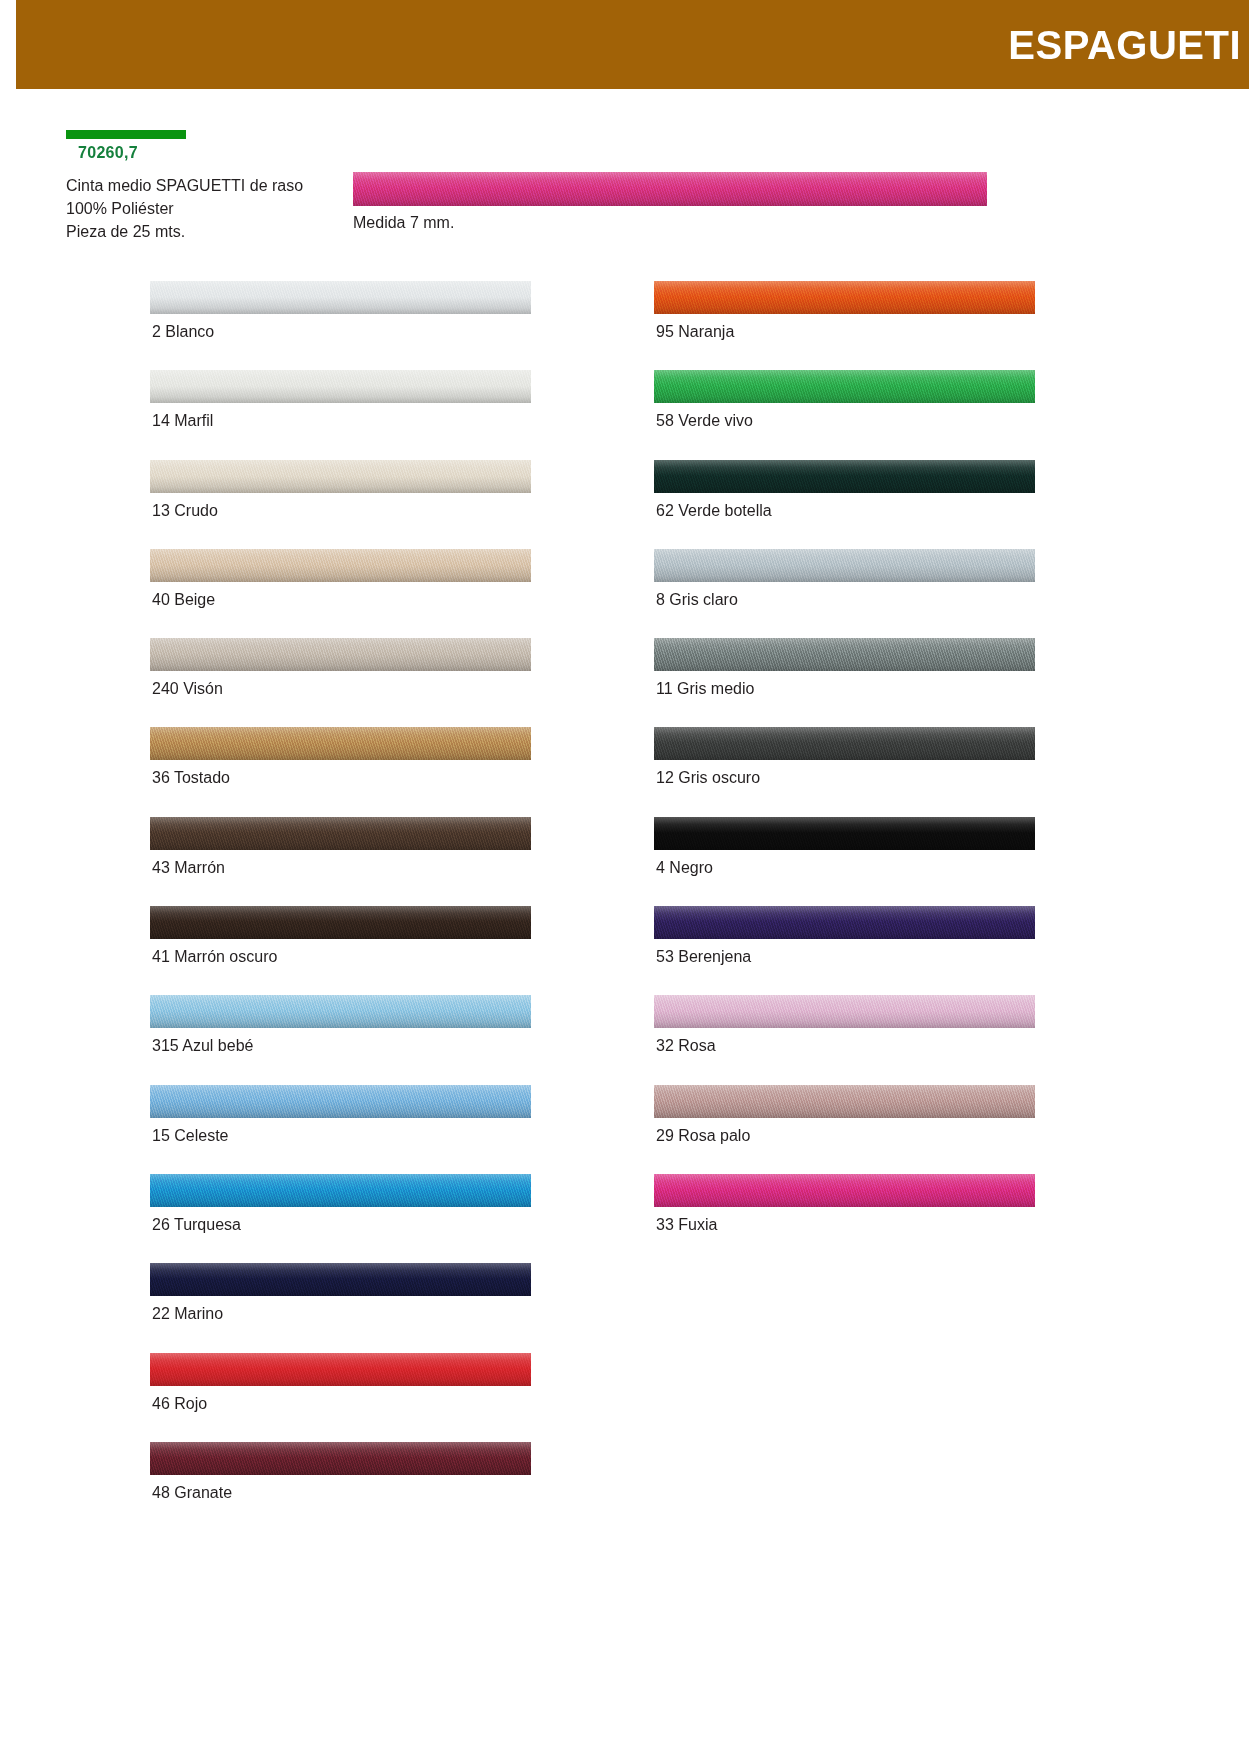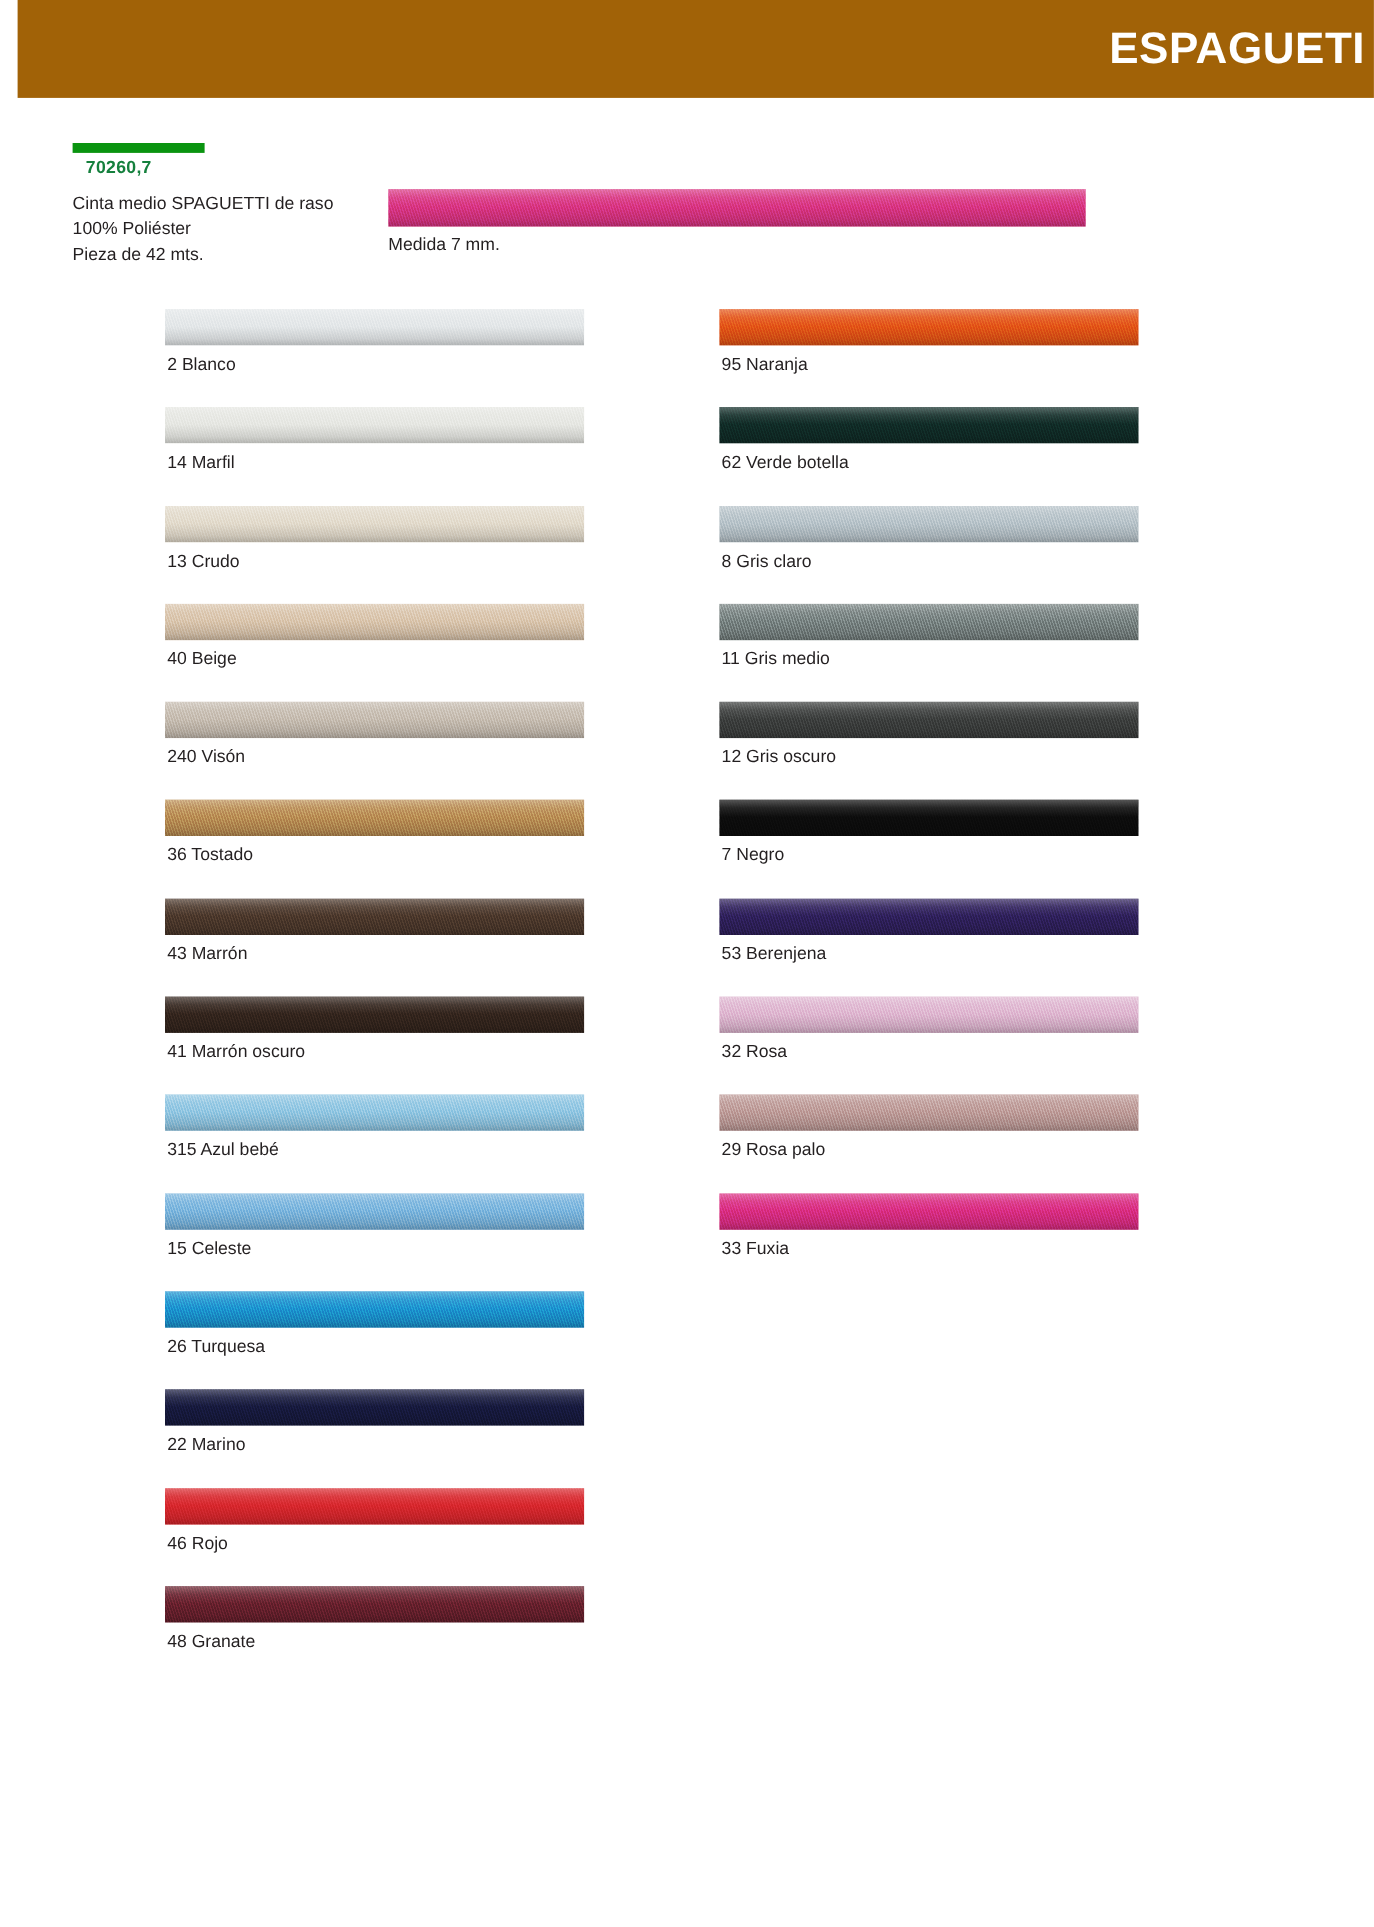--- a/index.html
+++ b/index.html
@@ -159,21 +159,21 @@
 
 <div class="banner">
   <span class="banner-title">ESPAGUETI</span>
 </div>
 
 <div class="product-block">
   <div class="product-rule"></div>
   <div class="product-code">70260,7</div>
   <div class="product-desc-line">Cinta medio SPAGUETTI de raso</div>
   <div class="product-desc-line">100% Poliéster</div>
-  <div class="product-desc-line">Pieza de 42 mts.</div>
+  <div class="product-desc-line">Pieza de 25 mts.</div>
 </div>
 
 <div class="hero-wrap">
   <div class="hero-swatch" id="hero-swatch" style="background: rgb(216, 51, 127);">
     <div class="tex"></div>
     <div class="sheen"></div>
   </div>
   <span class="hero-caption">Medida 7 mm.</span>
 </div>
 
@@ -280,20 +280,27 @@
     </div>
   <div class="column right" id="col-right">
       <div class="swatch-row">
         <div class="swatch" style="background: rgb(227, 82, 22);">
           <div class="tex"></div>
           <div class="sheen"></div>
         </div>
         <span class="swatch-label">95 Naranja</span>
       </div>
       <div class="swatch-row">
+        <div class="swatch" style="background: rgb(43, 171, 75);">
+          <div class="tex"></div>
+          <div class="sheen"></div>
+        </div>
+        <span class="swatch-label">58 Verde vivo</span>
+      </div>
+      <div class="swatch-row">
         <div class="swatch" style="background: rgb(16, 43, 38);">
           <div class="tex"></div>
           <div class="sheen"></div>
         </div>
         <span class="swatch-label">62 Verde botella</span>
       </div>
       <div class="swatch-row">
         <div class="swatch" style="background: rgb(182, 194, 200);">
           <div class="tex"></div>
           <div class="sheen"></div>
@@ -312,21 +319,21 @@
           <div class="tex"></div>
           <div class="sheen"></div>
         </div>
         <span class="swatch-label">12 Gris oscuro</span>
       </div>
       <div class="swatch-row">
         <div class="swatch" style="background: rgb(12, 12, 12);">
           <div class="tex"></div>
           <div class="sheen"></div>
         </div>
-        <span class="swatch-label">7 Negro</span>
+        <span class="swatch-label">4 Negro</span>
       </div>
       <div class="swatch-row">
         <div class="swatch" style="background: rgb(46, 32, 89);">
           <div class="tex"></div>
           <div class="sheen"></div>
         </div>
         <span class="swatch-label">53 Berenjena</span>
       </div>
       <div class="swatch-row">
         <div class="swatch" style="background: rgb(222, 181, 208);">

